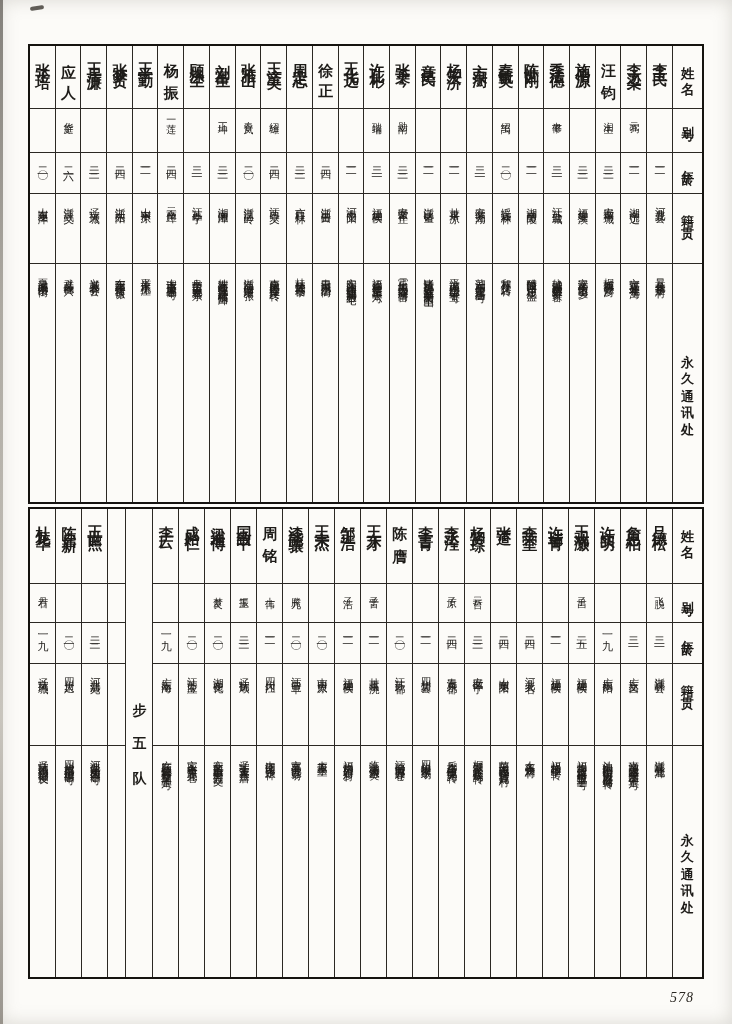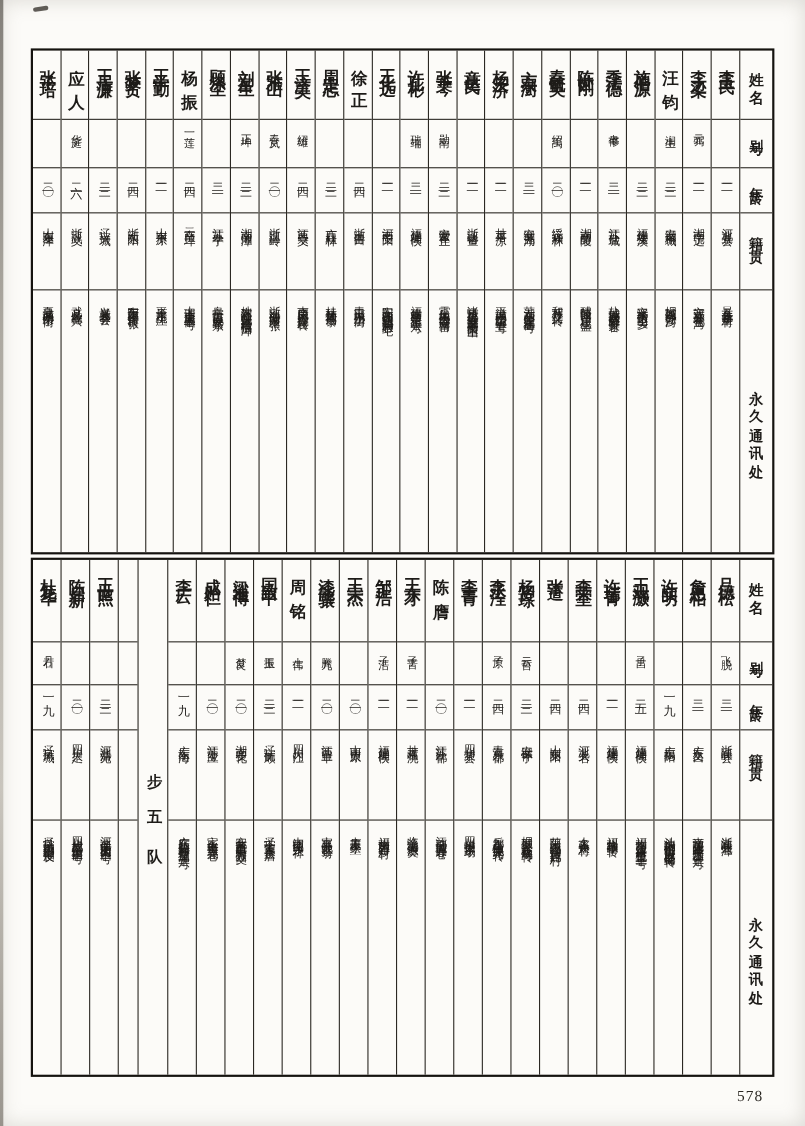--- a/index.html
+++ b/index.html
@@ -69,20 +69,21 @@
   .hdr .c-addr .vt{font-size:13px;letter-spacing:17px;}
   
   .unit-cell{
     flex:1 1 auto;display:flex;justify-content:center;align-items:center;
   }
   .unit-cell .vt{font-size:14px;font-weight:700;letter-spacing:34px;}
   .page-number{
     position:absolute;right:38px;bottom:18px;
     font-size:14px;letter-spacing:1px;color:#2a2722;
     font-family:"Liberation Serif","DejaVu Serif",serif;
+    font-style:italic;
   }
 </style>
 </head>
 <body>
 
 <div class="page">
   <div class="scan-left"></div>
   <div class="scan-tick"></div>
 
   <div class="roster t-top">

